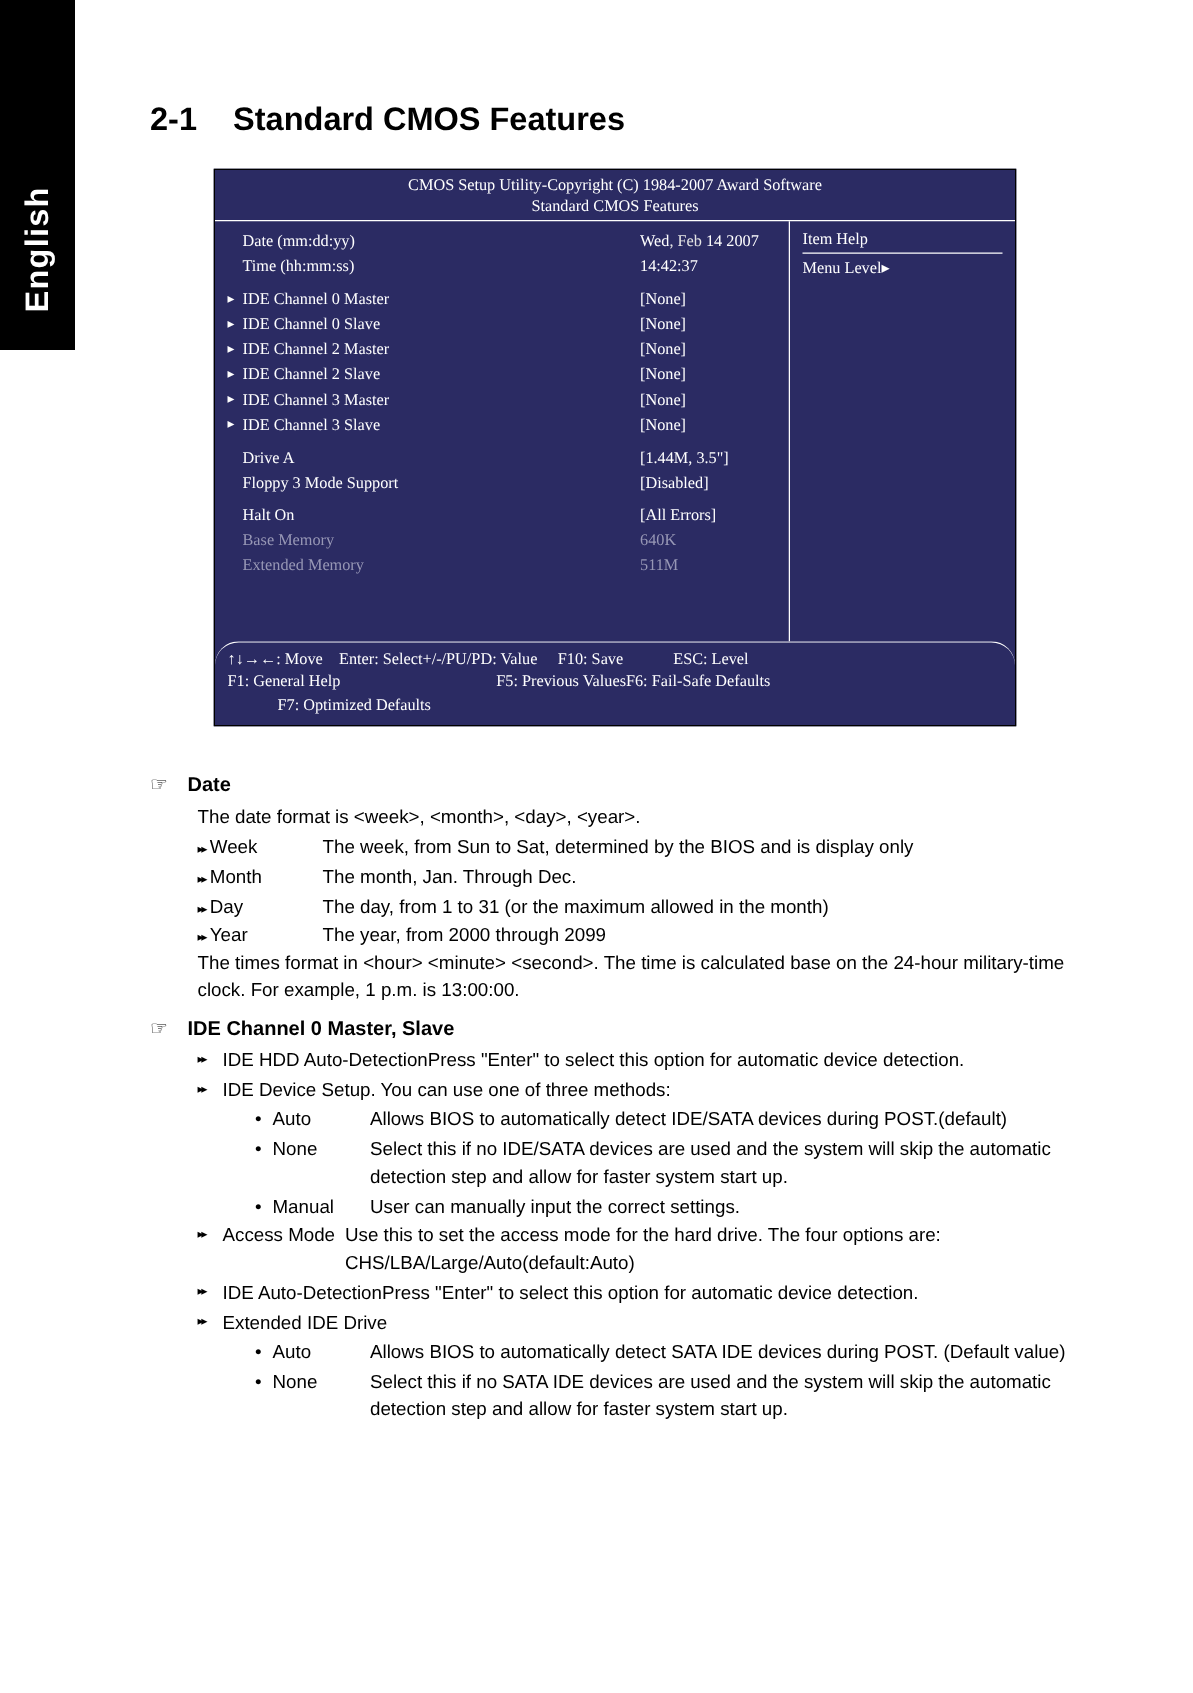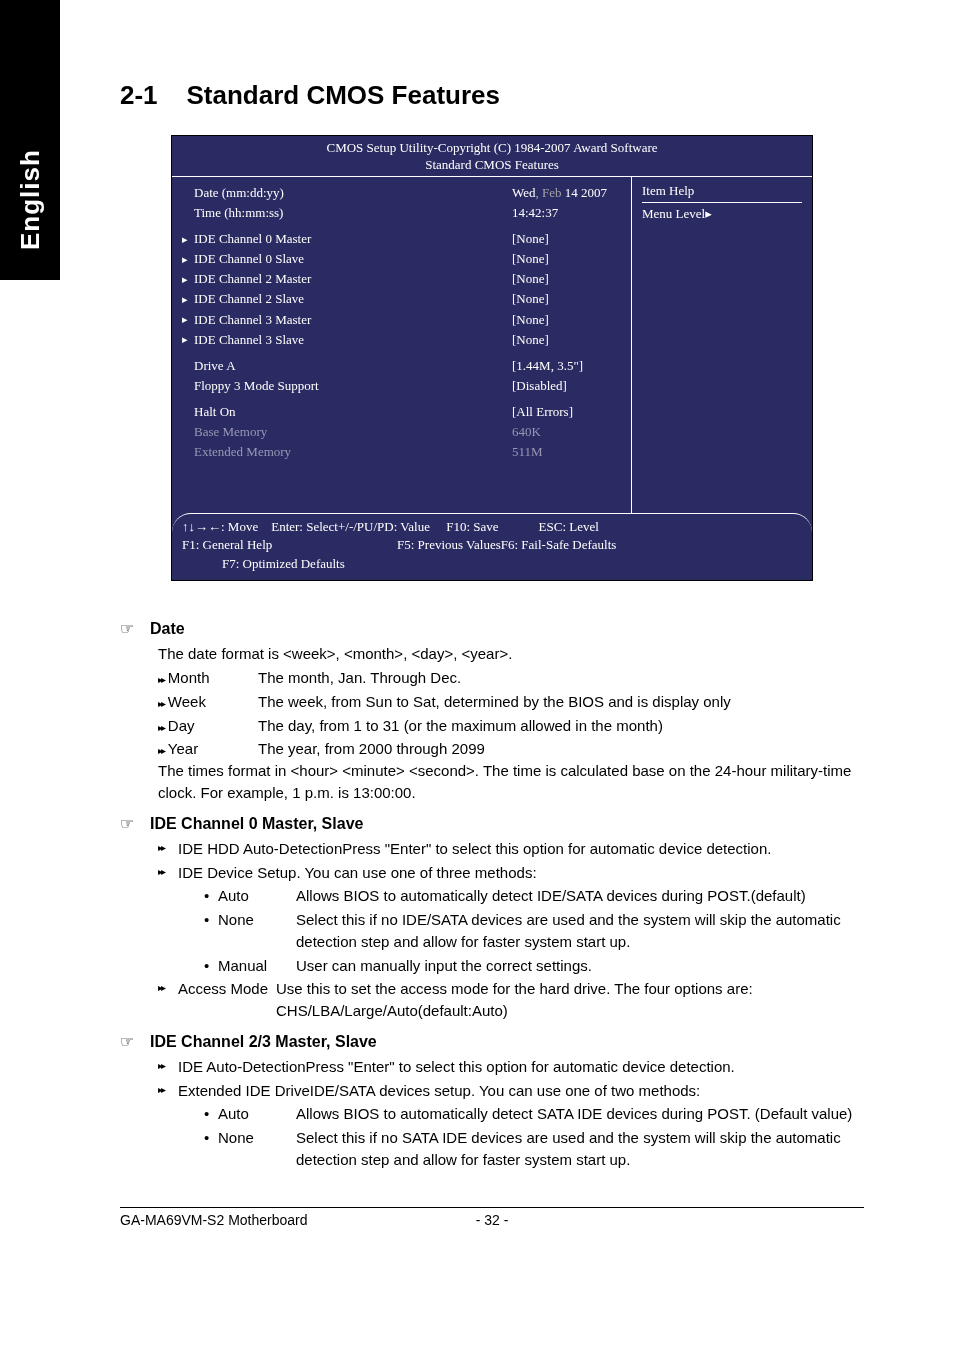--- a/index.html
+++ b/index.html
@@ -61,21 +61,21 @@
     padding: 6px 10px 16px 10px;
   }
   .bios-right {
     width: 180px;
     padding: 6px 10px;
   }
   .bios-row { display: flex; align-items: center; line-height: 1.55; }
   .bios-label { width: 270px; display: flex; align-items: center; }
   .bios-value { flex: 1; }
   .tri { display: inline-block; width: 12px; font-size: 11px; }
-  .date-val .red { color: #a3a3a3; }
+  .date-val .red { color: #e5e5e5; }
   .bios-dim { color: #9797b5; }
   .bios-footer {
     border-top: 1px solid #fff;
     padding: 4px 10px 6px;
     display: flex;
     flex-wrap: wrap;
     border-radius: 19px;
   }
   .bios-footer .cell { flex: 0 0 25%; line-height: 1.45; white-space: nowrap; }
   .help-row { border-bottom: 1px solid #fff; padding-bottom: 3px; margin-bottom: 3px; }
@@ -250,26 +250,26 @@
   </div>
 
   <div class="content">
     <div class="pointer-row">
         <span class="hand"></span>
         <h4>Date</h4>
       </div>
     <div class="indent1">The date format is &lt;week&gt;, &lt;month&gt;, &lt;day&gt;, &lt;year&gt;.</div>
     <div class="def-list" id="date-defs">
         <div class="def-row">
+          <div class="def-term">Week</div>
+          <div class="def-desc">The week, from Sun to Sat, determined by the BIOS and is display only</div>
+        </div>
+        <div class="def-row">
           <div class="def-term">Month</div>
           <div class="def-desc">The month, Jan. Through Dec.</div>
-        </div>
-        <div class="def-row">
-          <div class="def-term">Week</div>
-          <div class="def-desc">The week, from Sun to Sat, determined by the BIOS and is display only</div>
         </div>
         <div class="def-row">
           <div class="def-term">Day</div>
           <div class="def-desc">The day, from 1 to 31 (or the maximum allowed in the month)</div>
         </div>
         <div class="def-row">
           <div class="def-term">Year</div>
           <div class="def-desc">The year, from 2000 through 2099</div>
         </div>
       </div>
@@ -299,42 +299,32 @@
         <div class="bullet-row">
           <span class="term">Manual</span>
           <span class="desc">User can manually input the correct settings.</span>
         </div>
       </div>
     <div class="access-row">
         <span class="term">Access Mode</span>
         <span class="desc">Use this to set the access mode for the hard drive. The four options are: CHS/LBA/Large/Auto(default:Auto)</span>
       </div>
 
-    <div class="pointer-row">
-        <span class="hand"></span>
-        <h4>IDE Channel 2/3 Master, Slave</h4>
-      </div>
     <div class="sub-row dbl">
         <span class="lead">IDE Auto-Detection</span>
         <span class="sub-text">  Press "Enter" to select this option for automatic device detection.</span>
       </div>
     <div class="sub-row dbl">
         <span class="lead">Extended IDE Drive</span>
-        <span class="sub-text"> IDE/SATA devices setup. You can use one of two methods:</span>
       </div>
     <div id="ide23-bullets">
         <div class="bullet-row">
           <span class="term">Auto</span>
           <span class="desc">Allows BIOS to automatically detect SATA IDE devices during POST. (Default value)</span>
         </div>
         <div class="bullet-row">
           <span class="term">None</span>
           <span class="desc">Select this if no SATA IDE devices are used and the system will skip the automatic detection step and allow for faster system start up.</span>
         </div>
       </div>
   </div>
 
-  <div class="footer">
-    <div class="fl">GA-MA69VM-S2 Motherboard</div>
-    <div class="fc">- 32 -</div>
-    <div class="fl"></div>
-  </div>
 </div>
 
 </body></html>

